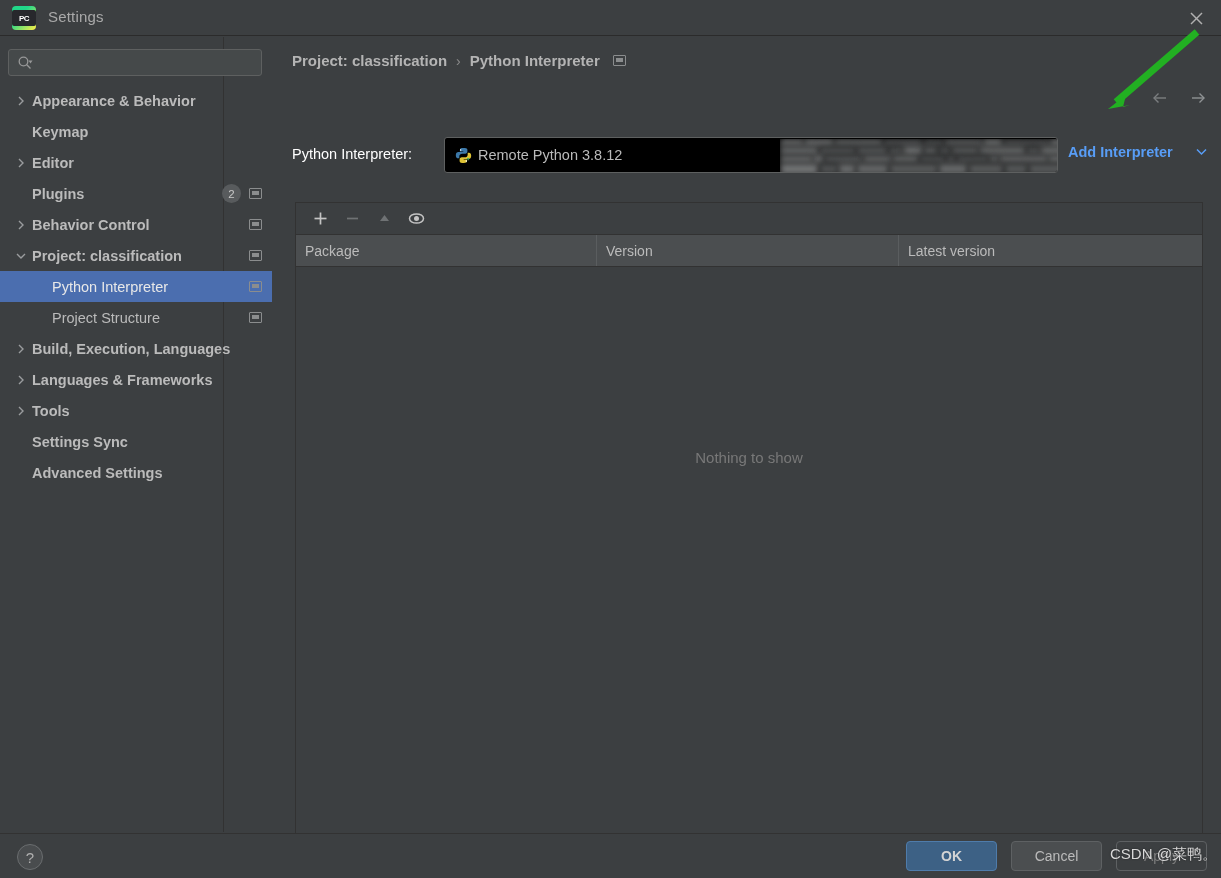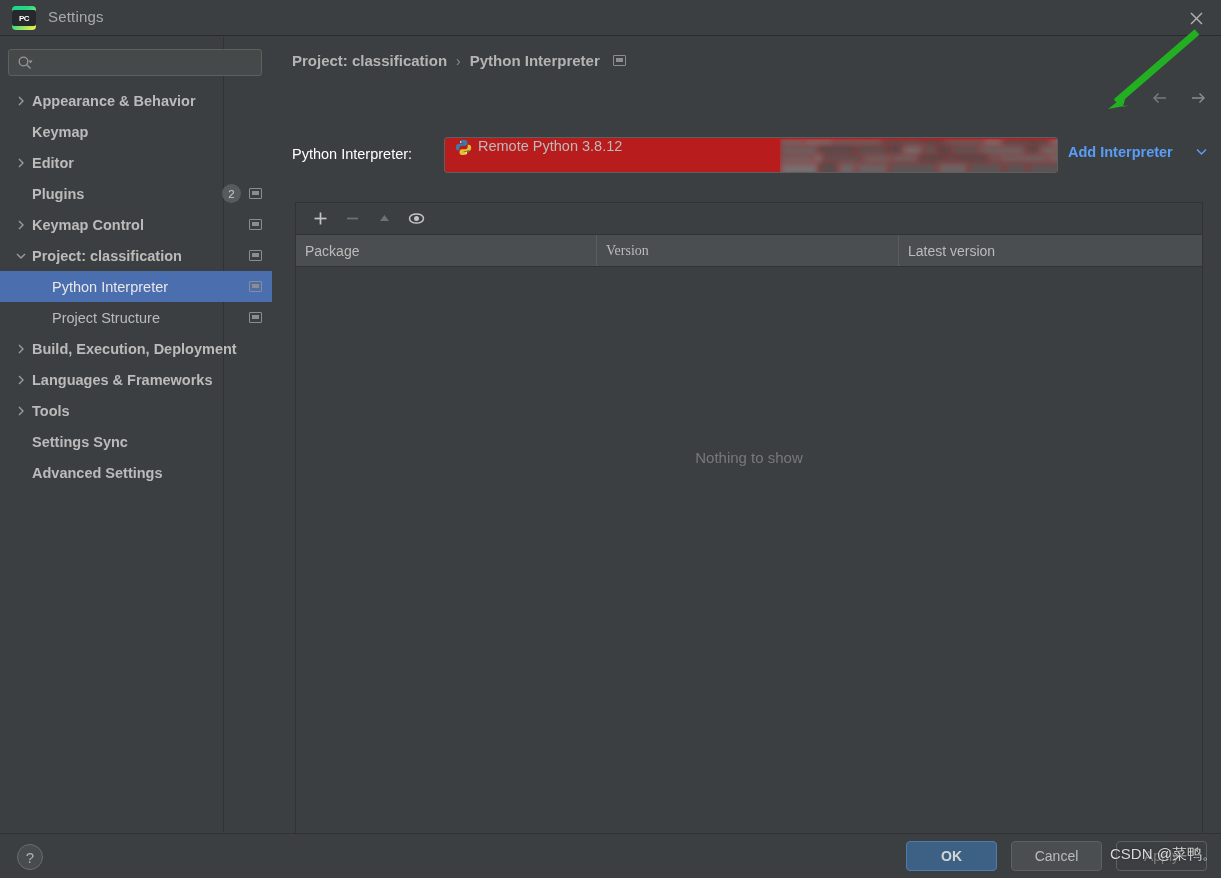--- a/index.html
+++ b/index.html
@@ -119,22 +119,22 @@
   .nav-arrows { position: absolute; right: 14px; top: 52px; display: flex; gap: 20px; }
   .nav-arrow { width: 18px; height: 18px; cursor: pointer; }
 
   .interp-row { position: absolute; left: 19px; top: 100px; width: 915px; height: 38px; }
   .interp-label {
     position: absolute; left: 0; top: 9px;
     font-size: 14.5px; color: #ffffff;
   }
   .interp-combo {
     position: absolute; left: 152px; top: 0; width: 614px; height: 36px;
-    background: #b91c1c; border: 1px solid #5e6060; border-radius: 3px;
-    display: flex; align-items: flex-start; overflow: hidden;
+    background: #000000; border: 1px solid #5e6060; border-radius: 3px;
+    display: flex; align-items: center; overflow: hidden;
   }
   .py-icon { width: 19px; height: 19px; margin-left: 9px; flex: 0 0 19px; }
   .interp-text {
     font-size: 14.5px; color: #bbbbbb; margin-left: 5px; white-space: nowrap;
   }
   .blur-cover {
     position: absolute; left: 335px; top: 1px; width: 278px; height: 34px;
     overflow: hidden;
   }
   .blur-cover .bseg { position: absolute; filter: blur(3px); }
@@ -164,21 +164,21 @@
   .pkg-head {
     display: flex; height: 33px;
     background: #4b4e50; border-top: 1px solid #323232; border-bottom: 1px solid #323232;
   }
   .pkg-col {
     display: flex; align-items: center; padding-left: 9px;
     font-size: 14px; color: #bbbbbb;
     border-right: 1px solid #5a5d5f;
   }
   .pkg-col.c0 { width: 301px; }
-  .pkg-col.c1 { width: 302px; font-family: Liberation Serif, serif; }
+  .pkg-col.c1 { width: 302px; }
   .pkg-col.c2 { flex: 1 1 auto; border-right: none; }
   .pkg-body {
     position: relative; height: 580px; background: #3c3f41;
     display: flex; align-items: center; justify-content: center;
   }
   .nothing {
     font-size: 15px; color: #787878;
     margin-top: -200px;
   }
 
@@ -358,21 +358,21 @@
           <span class="tree-spacer"></span>
           <span class="badge">2</span>
           <span class="chip-icon"></span>
         </div>
         <div class="tree-row">
           <span class="tree-arrow">
             <svg width="10" height="10" viewBox="0 0 10 10">
               <polyline points="3,1 7,5 3,9" fill="none" stroke="#9a9c9e" stroke-width="1.4"></polyline>
             </svg>
           </span>
-          <span class="tree-label bold">Keymap Control</span>
+          <span class="tree-label bold">Behavior Control</span>
           <span class="tree-spacer"></span>
           <span class="chip-icon"></span>
         </div>
         <div class="tree-row">
           <span class="tree-arrow">
             <svg width="10" height="10" viewBox="0 0 10 10">
               <polyline points="1,3 5,7 9,3" fill="none" stroke="#9a9c9e" stroke-width="1.4"></polyline>
             </svg>
           </span>
           <span class="tree-label bold">Project: classification</span>
@@ -390,21 +390,21 @@
           <span class="tree-label">Project Structure</span>
           <span class="tree-spacer"></span>
           <span class="chip-icon"></span>
         </div>
         <div class="tree-row">
           <span class="tree-arrow">
             <svg width="10" height="10" viewBox="0 0 10 10">
               <polyline points="3,1 7,5 3,9" fill="none" stroke="#9a9c9e" stroke-width="1.4"></polyline>
             </svg>
           </span>
-          <span class="tree-label bold">Build, Execution, Deployment</span>
+          <span class="tree-label bold">Build, Execution, Languages</span>
           <span class="tree-spacer"></span>
         </div>
         <div class="tree-row">
           <span class="tree-arrow">
             <svg width="10" height="10" viewBox="0 0 10 10">
               <polyline points="3,1 7,5 3,9" fill="none" stroke="#9a9c9e" stroke-width="1.4"></polyline>
             </svg>
           </span>
           <span class="tree-label bold">Languages &amp; Frameworks</span>
           <span class="tree-spacer"></span>

